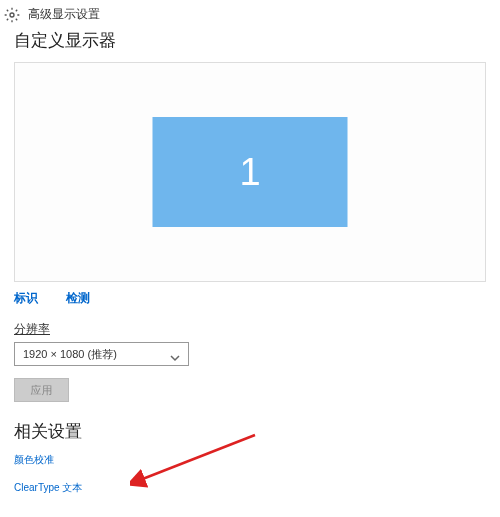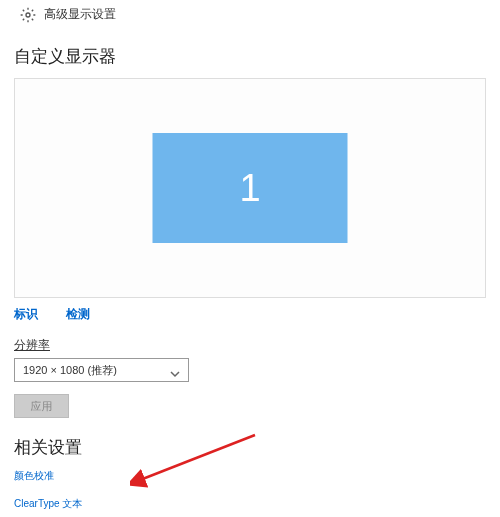--- a/index.html
+++ b/index.html
@@ -12,41 +12,40 @@
       width: 500px;
       height: 517px;
       background: #fff;
       color: #333;
       position: relative;
       overflow: hidden;
     }
     .header {
       display: flex;
       align-items: center;
-      padding: 6px 20px;
+      padding: 6px 4px;
       gap: 8px;
       text-align: center;
     }
     .gear-icon {
       width: 16px;
       height: 16px;
       color: #555;
     }
     .header-title {
       font-size: 12px;
       color: #333;
     }
     .content {
       padding: 0 14px;
     }
     .section-heading {
       font-size: 17px;
       font-weight: 400;
       color: #222;
-      margin-top: 16px;
       margin-bottom: 10px;
     }
     .monitor-area {
       border: 1px solid #ddd;
       width: 100%;
       height: 220px;
       position: relative;
       background: #fdfdfd;
       margin-bottom: 8px;
     }

